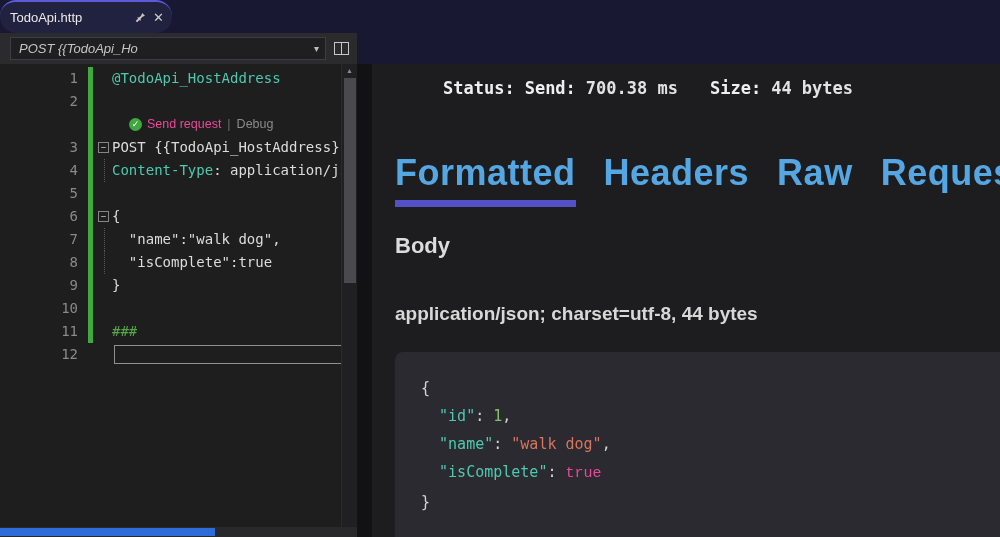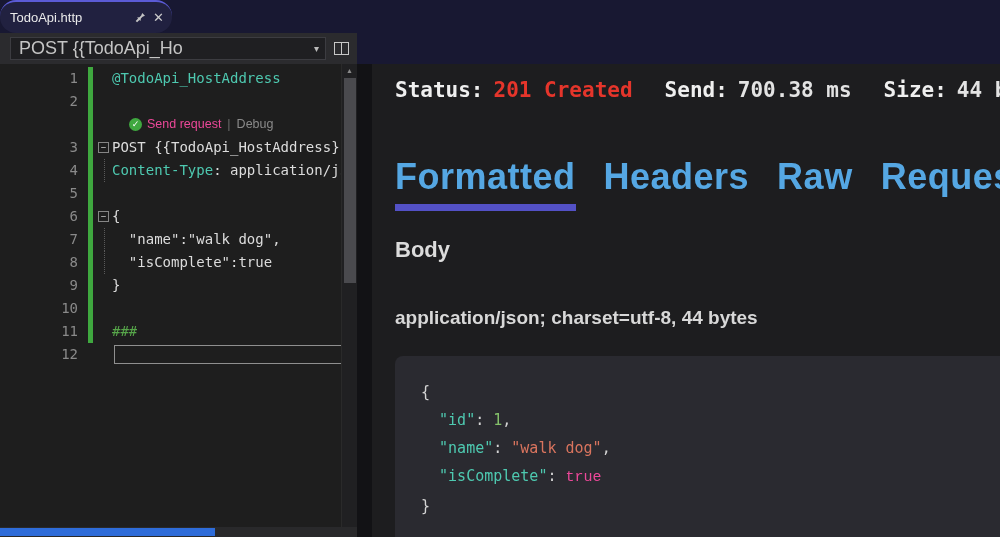--- a/index.html
+++ b/index.html
@@ -15,21 +15,21 @@
   .tab-strip { height:33px; background:#181832; display:flex; }
   .doc-tab { width:172px; background:#212140; border-top:2px solid #5b5bd6; display:flex;
              align-items:center; padding:0 8px 0 10px; gap:7px;border-radius:16px; }
   .doc-tab-title { color:#eaeaea; font-size:13px; margin-right:auto; white-space:nowrap; }
   .tab-icon { display:flex; align-items:center; color:#c8c8c8; }
   .close-x { color:#cccccc; font-size:13px; line-height:13px; }
 
   .toolbar { height:31px; background:#2b2b2e; display:flex; align-items:center; padding-left:10px; gap:8px; }
   .req-dropdown { width:316px; height:23px; background:#1f1f22; border:1px solid #3c3c41;
                   display:flex; align-items:center; padding:0 6px 0 8px; }
-  .req-dropdown-value { color:#c5c5c5; font-size:18px; white-space:nowrap; overflow:hidden; flex:1; }
+  .req-dropdown-value { color:#c5c5c5; font-size:13px; white-space:nowrap; overflow:hidden; flex:1;font-style:italic; }
   .req-caret { color:#bbbbbb; font-size:10px; margin-left:6px; }
 
   
   .main-row { flex:1; display:flex; min-height:0; }
   .editor-pane { width:357px; flex:0 0 357px; display:flex; flex-direction:column; background:#1e1e1e; }
   .editor-scroll { flex:1; position:relative; overflow:hidden; padding-top:3px; }
   .splitter { width:15px; flex:0 0 15px; background:#121215; }
 
   .ed-row { display:flex; align-items:stretch; height:23px; font-family:"DejaVu Sans Mono", monospace;
             font-size:14px; line-height:23px; }
@@ -65,21 +65,21 @@
   .vthumb { position:absolute; top:14px; left:2px; width:12px; height:205px; background:#4a4a4e; }
 
   
   .hscroll { height:10px; flex:0 0 10px; background:#29292b; position:relative; }
   .hthumb { position:absolute; left:0; top:1px; bottom:1px; width:215px; background:#2e6cd9; }
 
   
   .response-pane { flex:1; background:#1d1d1f; overflow:hidden; padding:14px 0 0 23px; position:relative; }
 
   .status-row { display:flex; align-items:baseline; font-family:"DejaVu Sans Mono", monospace;
-                font-size:21px; font-weight:bold; white-space:nowrap; }
+                font-size:17px; font-weight:bold; white-space:nowrap;margin-left:48px; }
   .sr-label { color:#efefef; margin-right:10px; }
   .sr-value { color:#e3e3e3; margin-right:32px; }
   .sr-value.red { color:#e5352b; }
 
   .rtabs { display:flex; gap:28px; margin-top:54px; white-space:nowrap; }
   .rtab { font-size:36px; font-weight:600; letter-spacing:0.5px; color:#55a7e3;
           padding-bottom:6px; border-bottom:7px solid transparent; }
   .rtab.active { border-bottom-color:#5351c6; }
 
   .body-heading { margin-top:26px; font-size:22px; font-weight:600; color:#dcdcdc; }
@@ -229,21 +229,20 @@
       <div class="hscroll">
         <div class="hthumb"></div>
       </div>
     </div>
 
     <div class="splitter"></div>
 
     <div class="response-pane">
       <div class="status-row">
         <span class="sr-label">Status:</span>
-        <span class="sr-value red">201 Created</span>
         <span class="sr-label">Send:</span>
         <span class="sr-value">700.38 ms</span>
         <span class="sr-label">Size:</span>
         <span class="sr-value">44 bytes</span>
       </div>
 
       <div class="rtabs">
 
       <div class="rtab active">Formatted</div>
           <div class="rtab">Headers</div>

